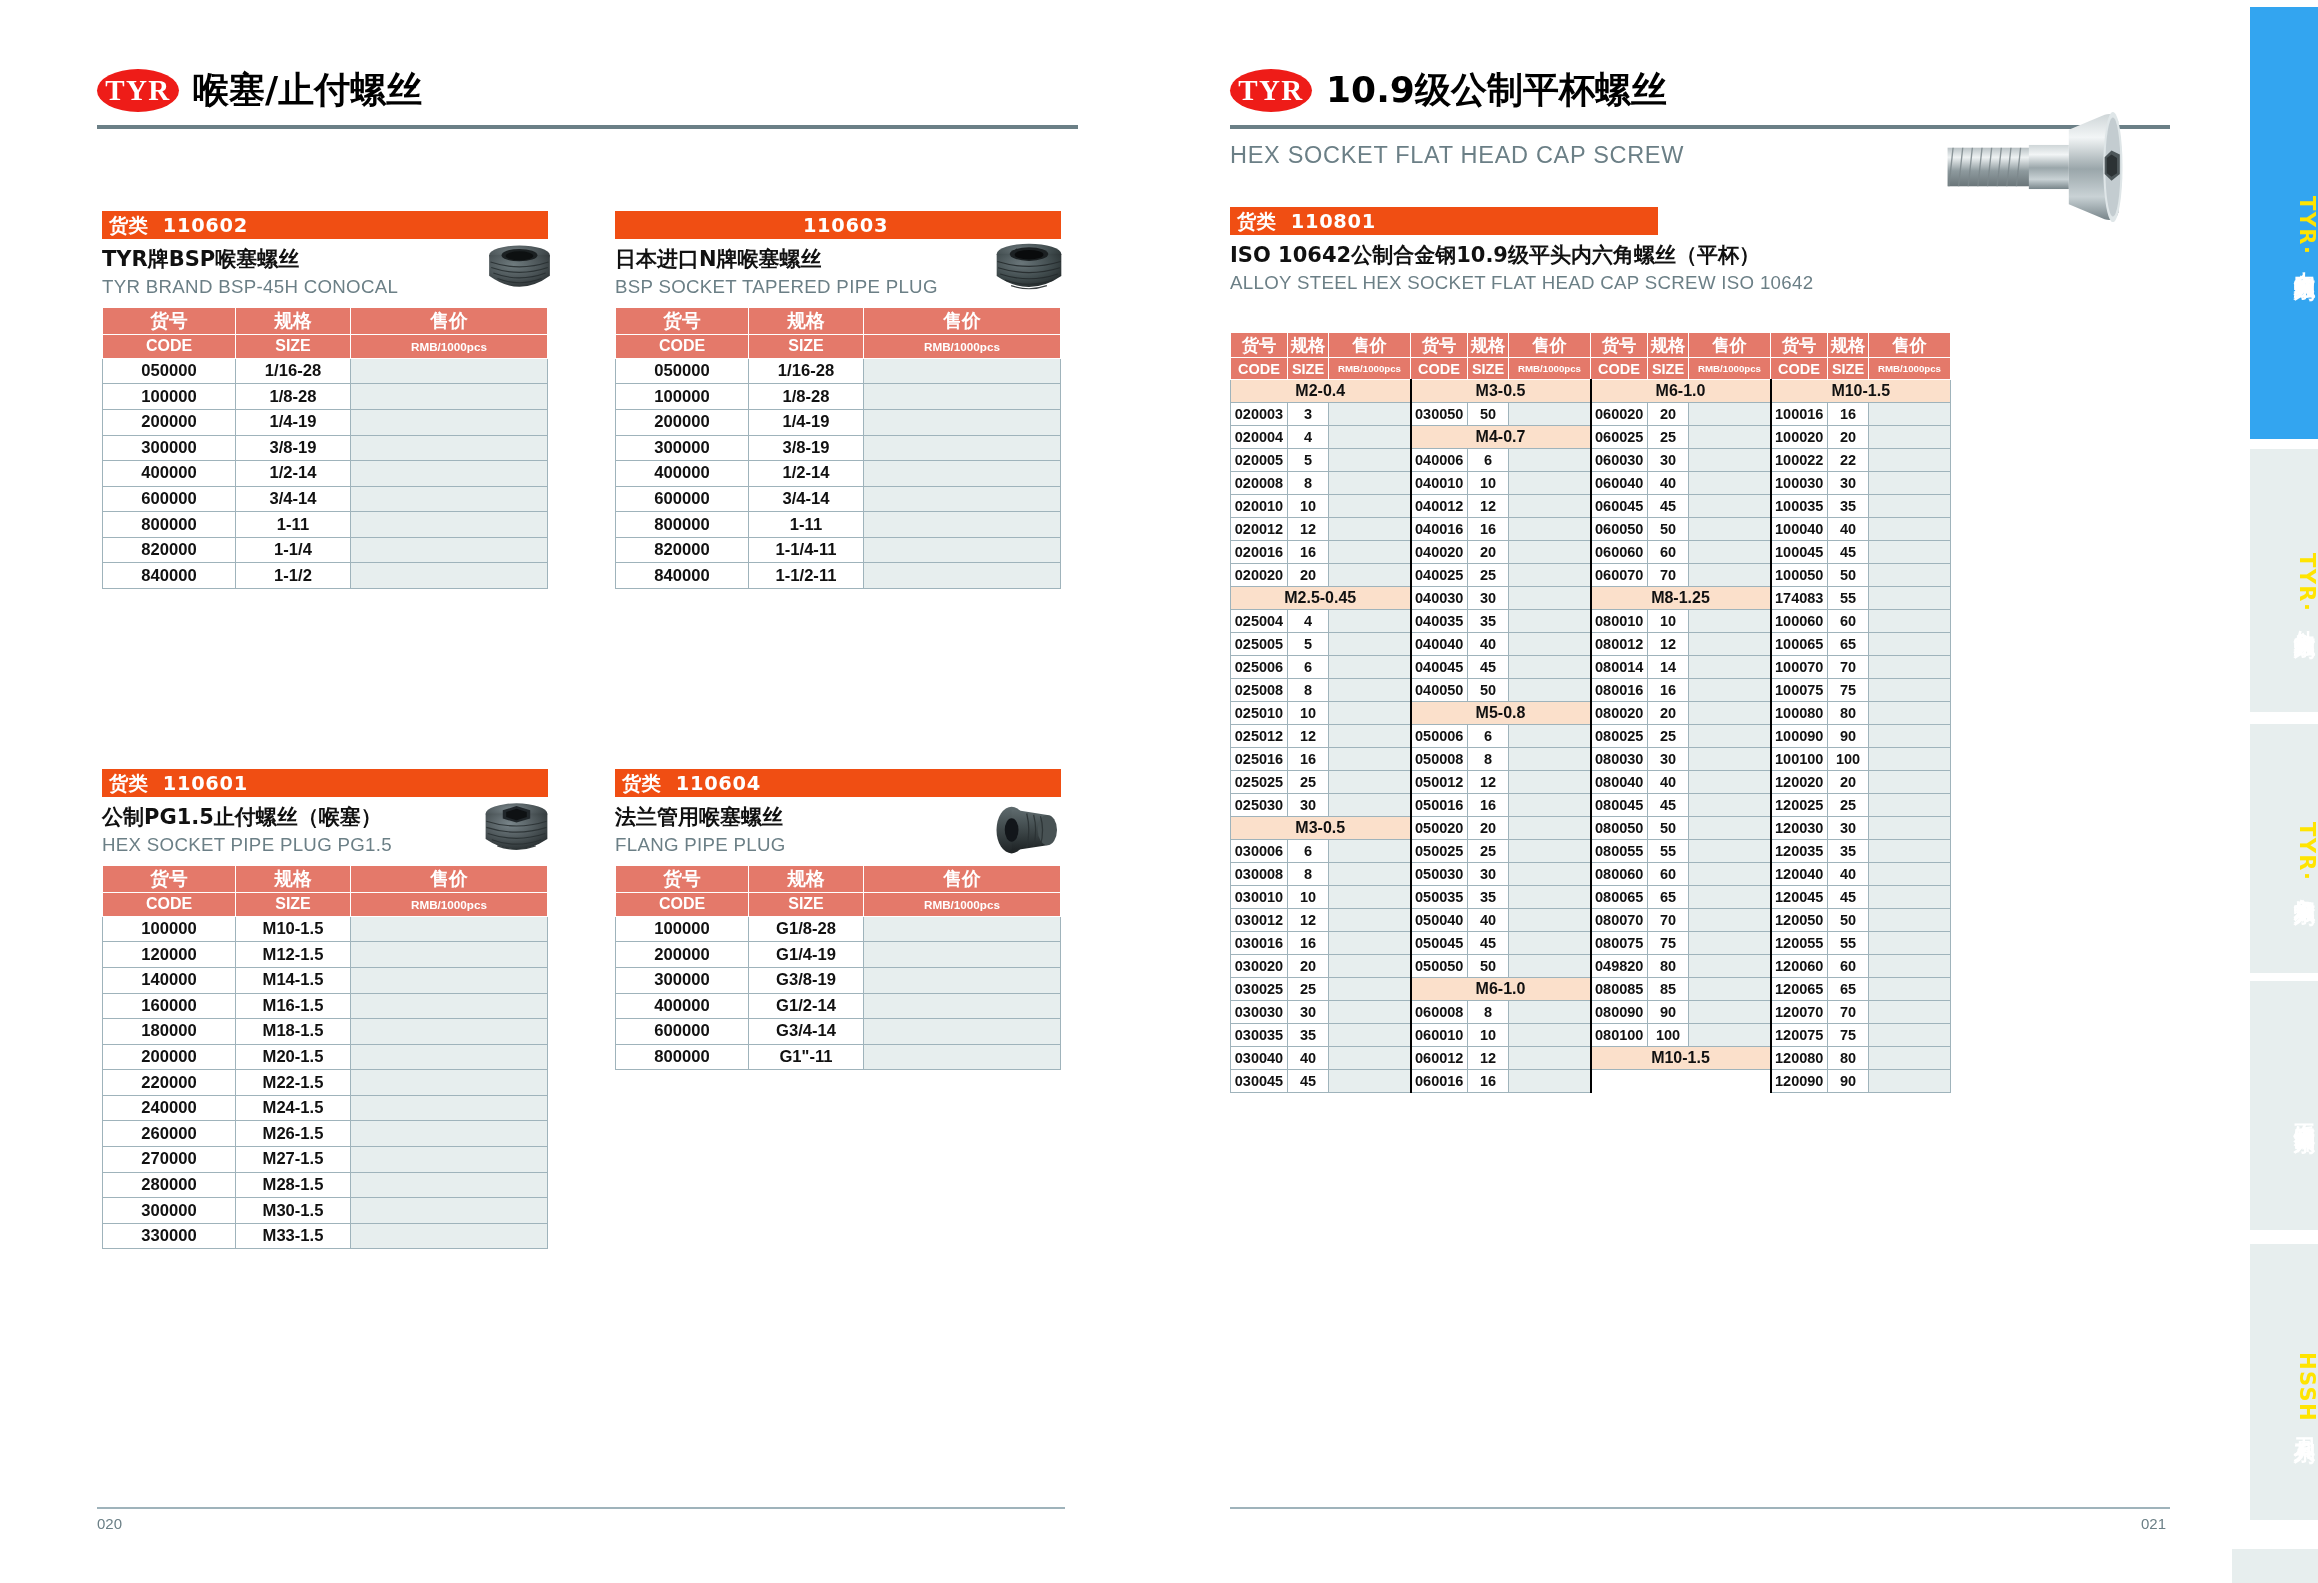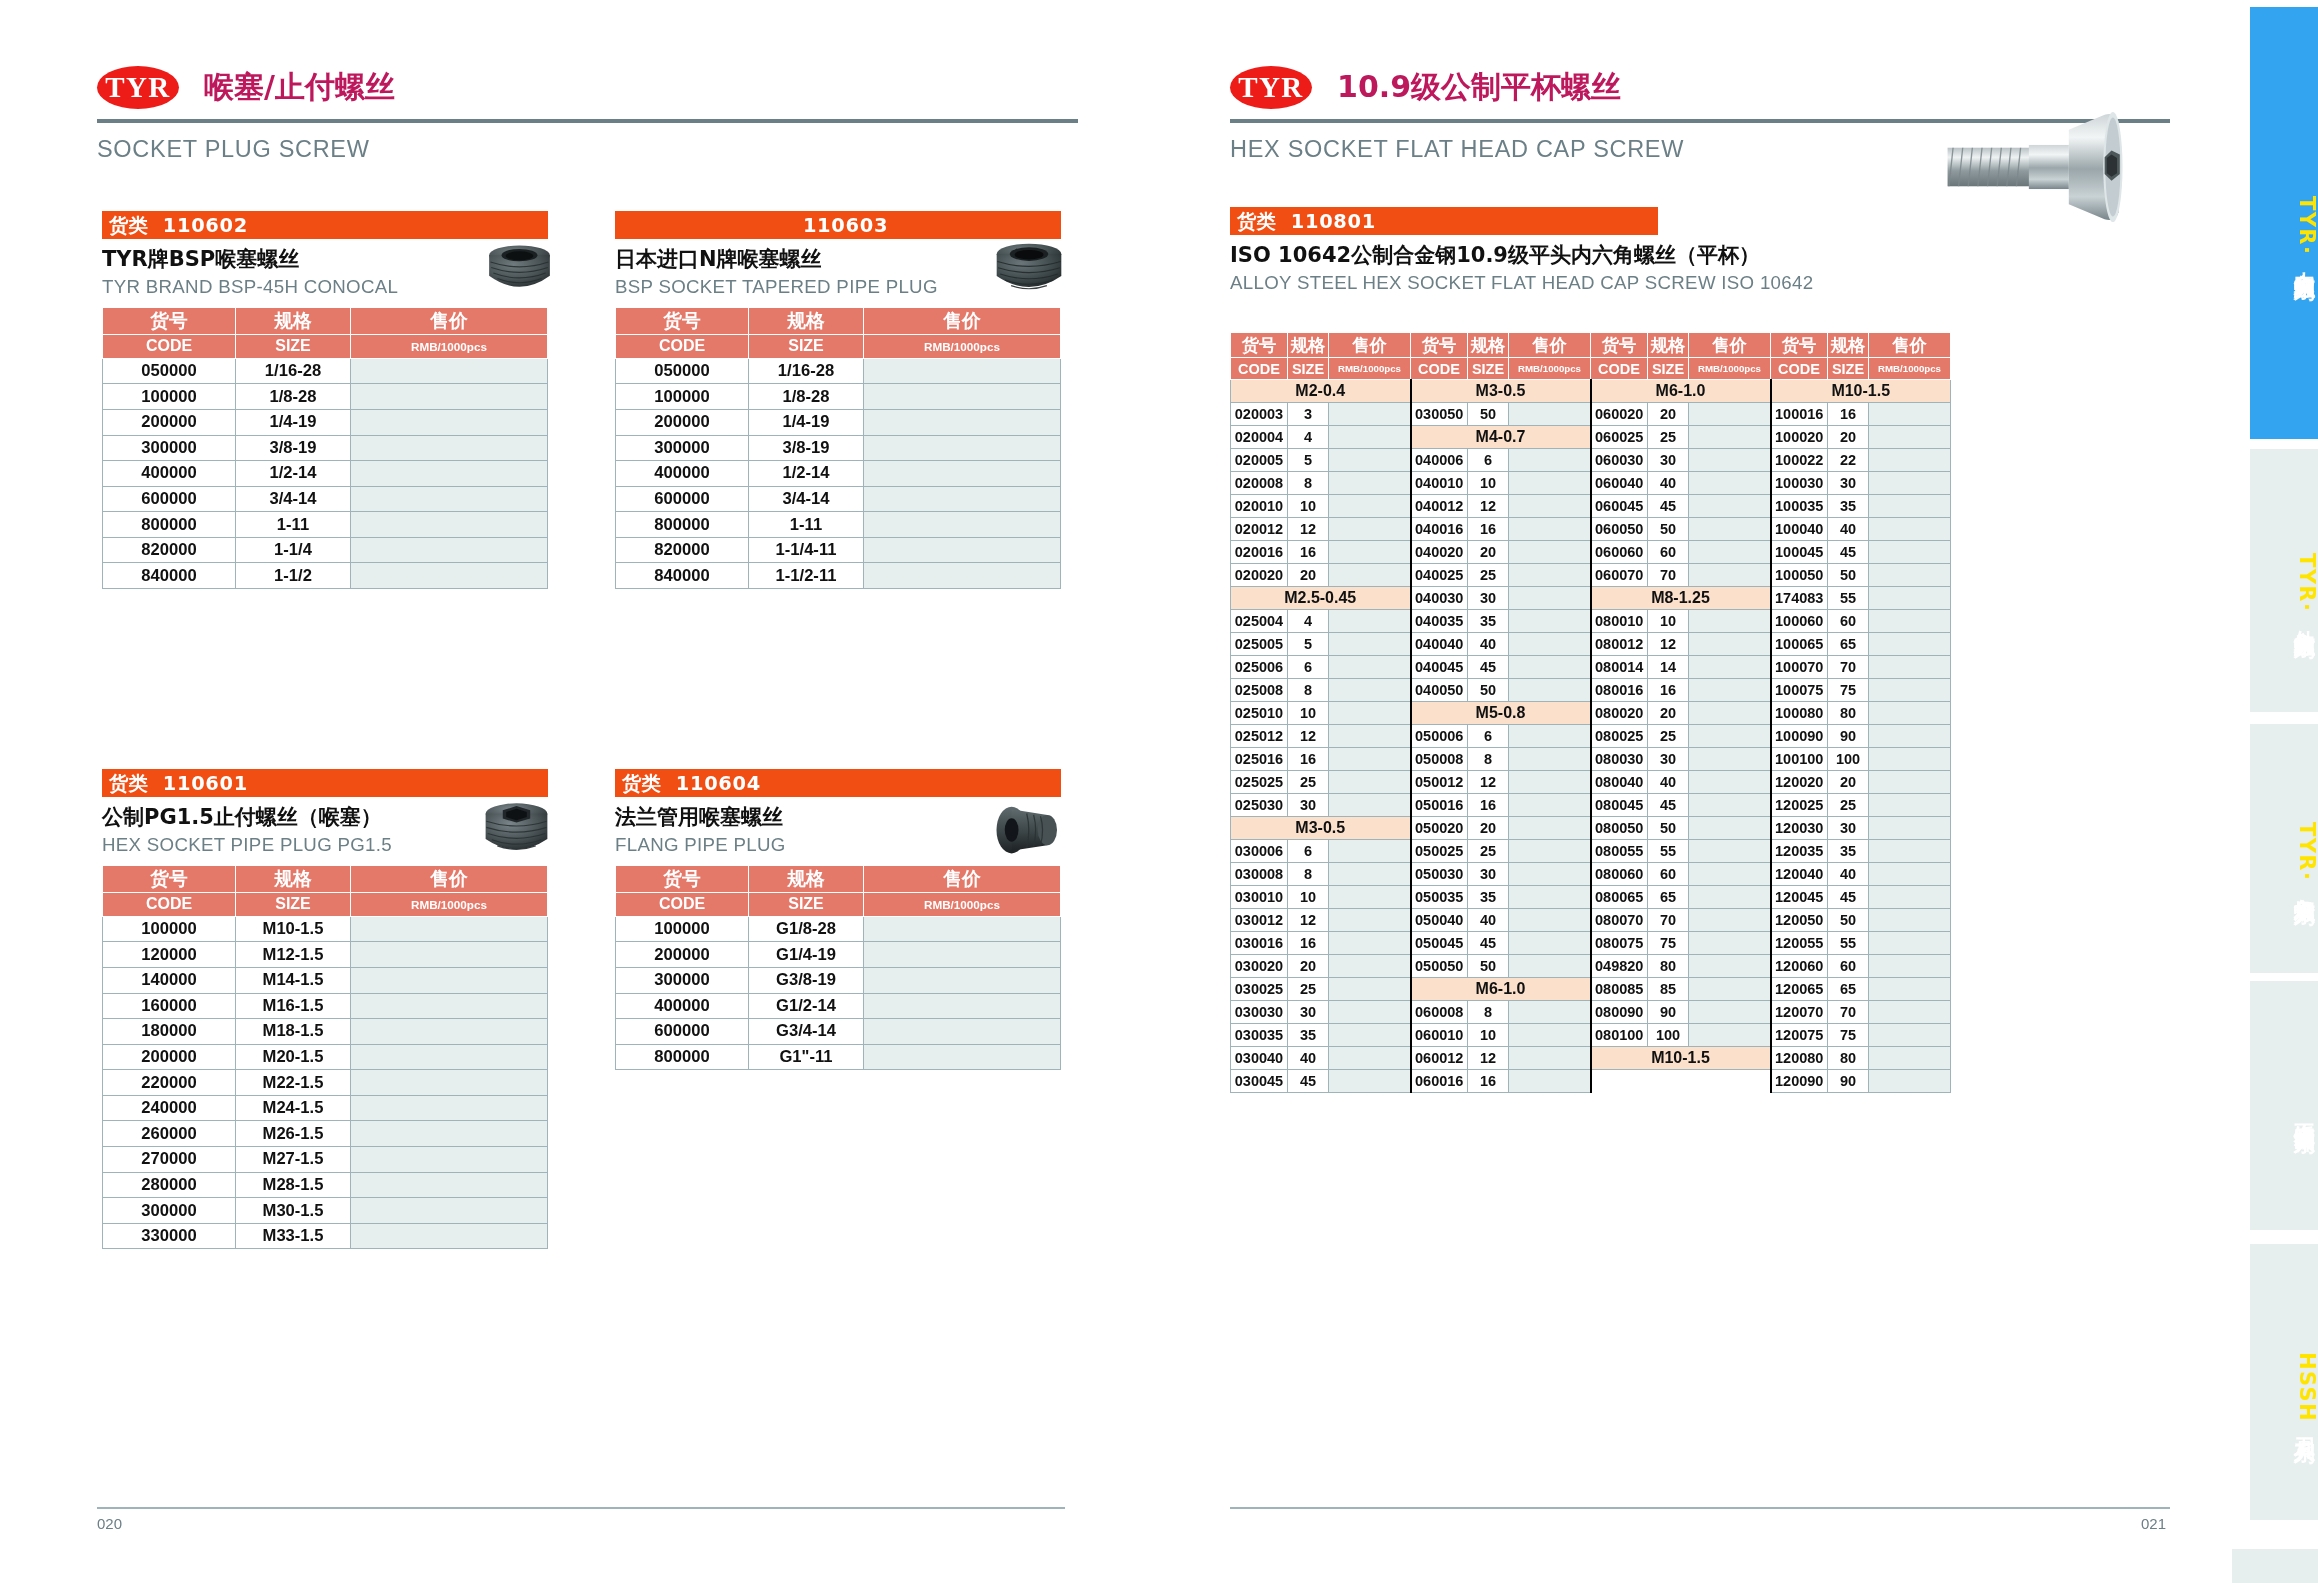--- a/index.html
+++ b/index.html
@@ -20,22 +20,22 @@
   .tyr-logo {
     display:inline-block; vertical-align:middle;
     width:82px; height:43px; border-radius:50%;
     background:#ee1c18; color:#ffffff;
     font-family:"Liberation Serif","DejaVu Serif",serif;
     font-weight:bold; font-size:29px; letter-spacing:1.4px;
     text-align:center; line-height:43px;
   }
   .pg-title-cn {
     display:inline-block; vertical-align:middle;
-    font-size:30px; font-weight:bold; color:#be185d;
-    margin-left:22px; letter-spacing:0px;
+    font-size:36px; font-weight:bold; color:#000000;
+    margin-left:11px; letter-spacing:0px;
     font-family:"DejaVu Sans","Liberation Sans",sans-serif;
   }
   .rule {
     height:4.8px; background:#6b7f86; margin-top:9.7px;
   }
   .pg-title-en {
     margin-top:12.4px;
     font-size:23.5px; letter-spacing:0.7px; color:#6b7f86;
     font-family:"Liberation Sans","DejaVu Sans",sans-serif;
   }
@@ -136,21 +136,20 @@
 <div class="page">
 
   <div class="left-page">
 
     <div class="pg-head" style="left:97px; top:66px; width:981px;">
       <div style="white-space:nowrap;">
         <span class="tyr-logo">TYR</span>
         <span class="pg-title-cn">喉塞/止付螺丝</span>
       </div>
       <div class="rule"></div>
-      <div class="pg-title-en">SOCKET PLUG SCREW</div>
     </div>
 
     <div class="block" style="left:102px; top:211px; width:446px;">
       <div class="cat-bar">
         <span class="cat-label">货类</span>
         <span class="cat-num">110602</span>
       </div>
       <div class="prod-cn">TYR牌BSP喉塞螺丝</div>
       <div class="prod-en">TYR BRAND BSP-45H CONOCAL</div>
       <div class="prod-img plug-conical" style="position:absolute; right:-5.5px; top:33px;">

